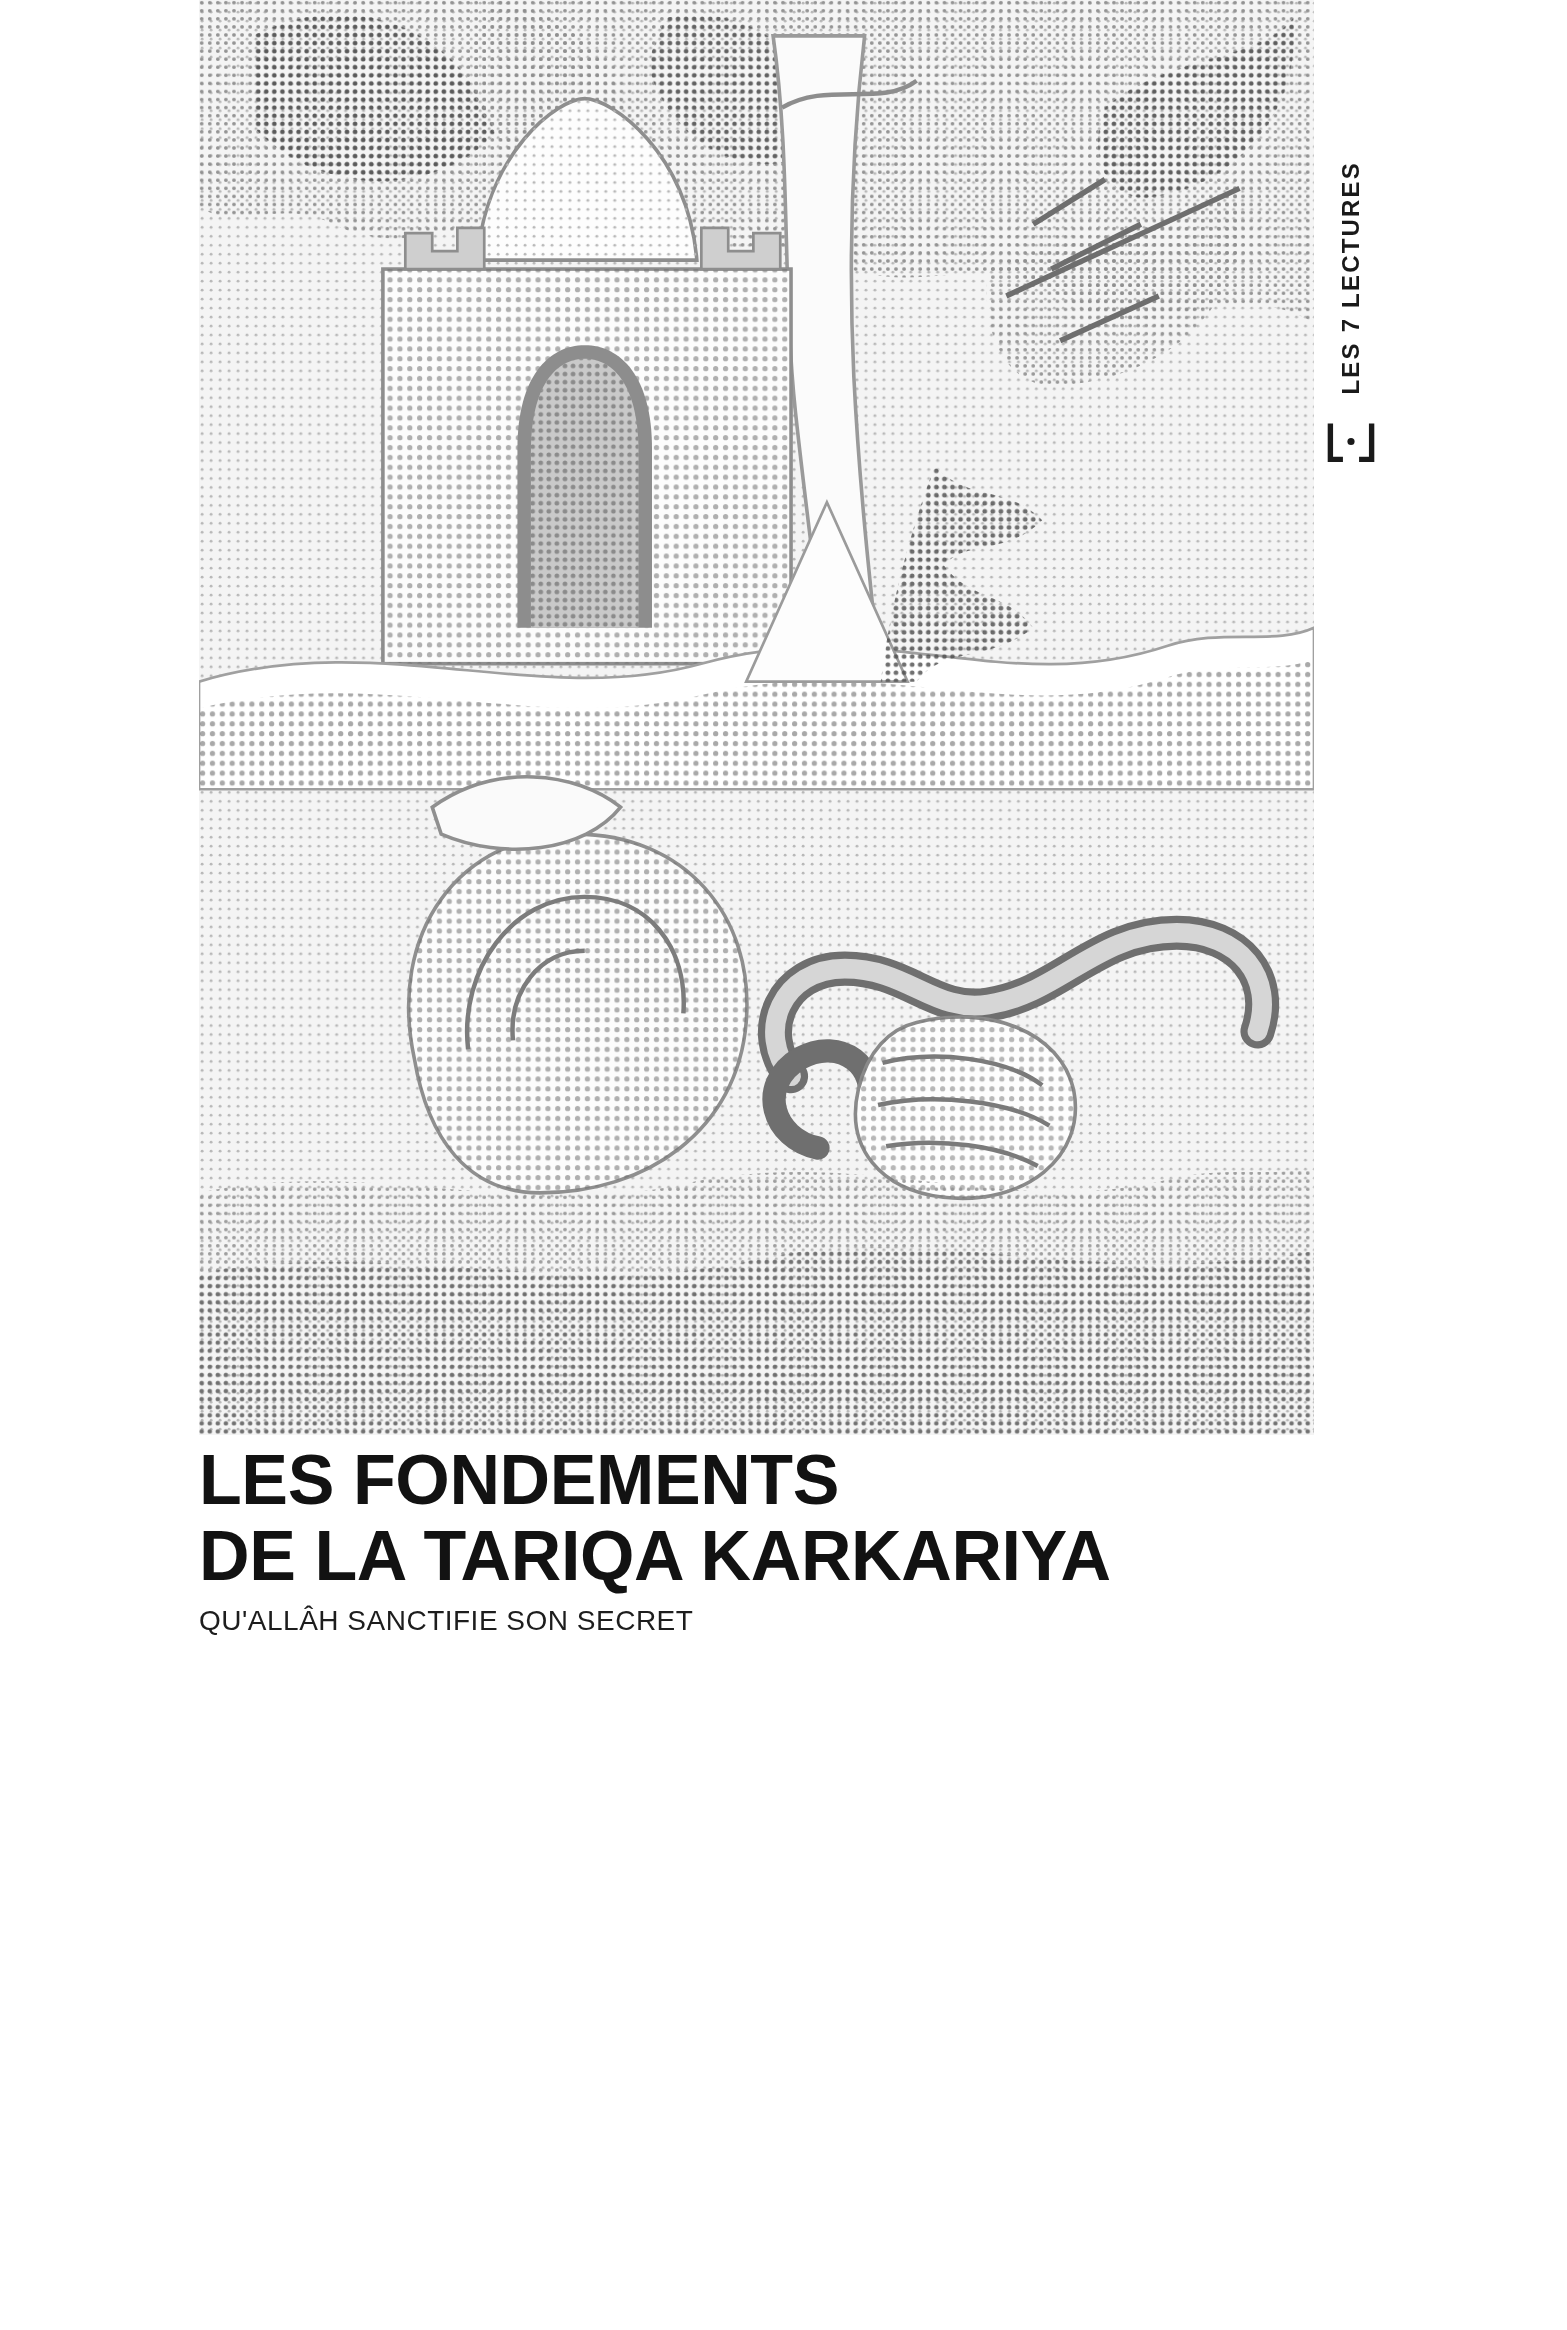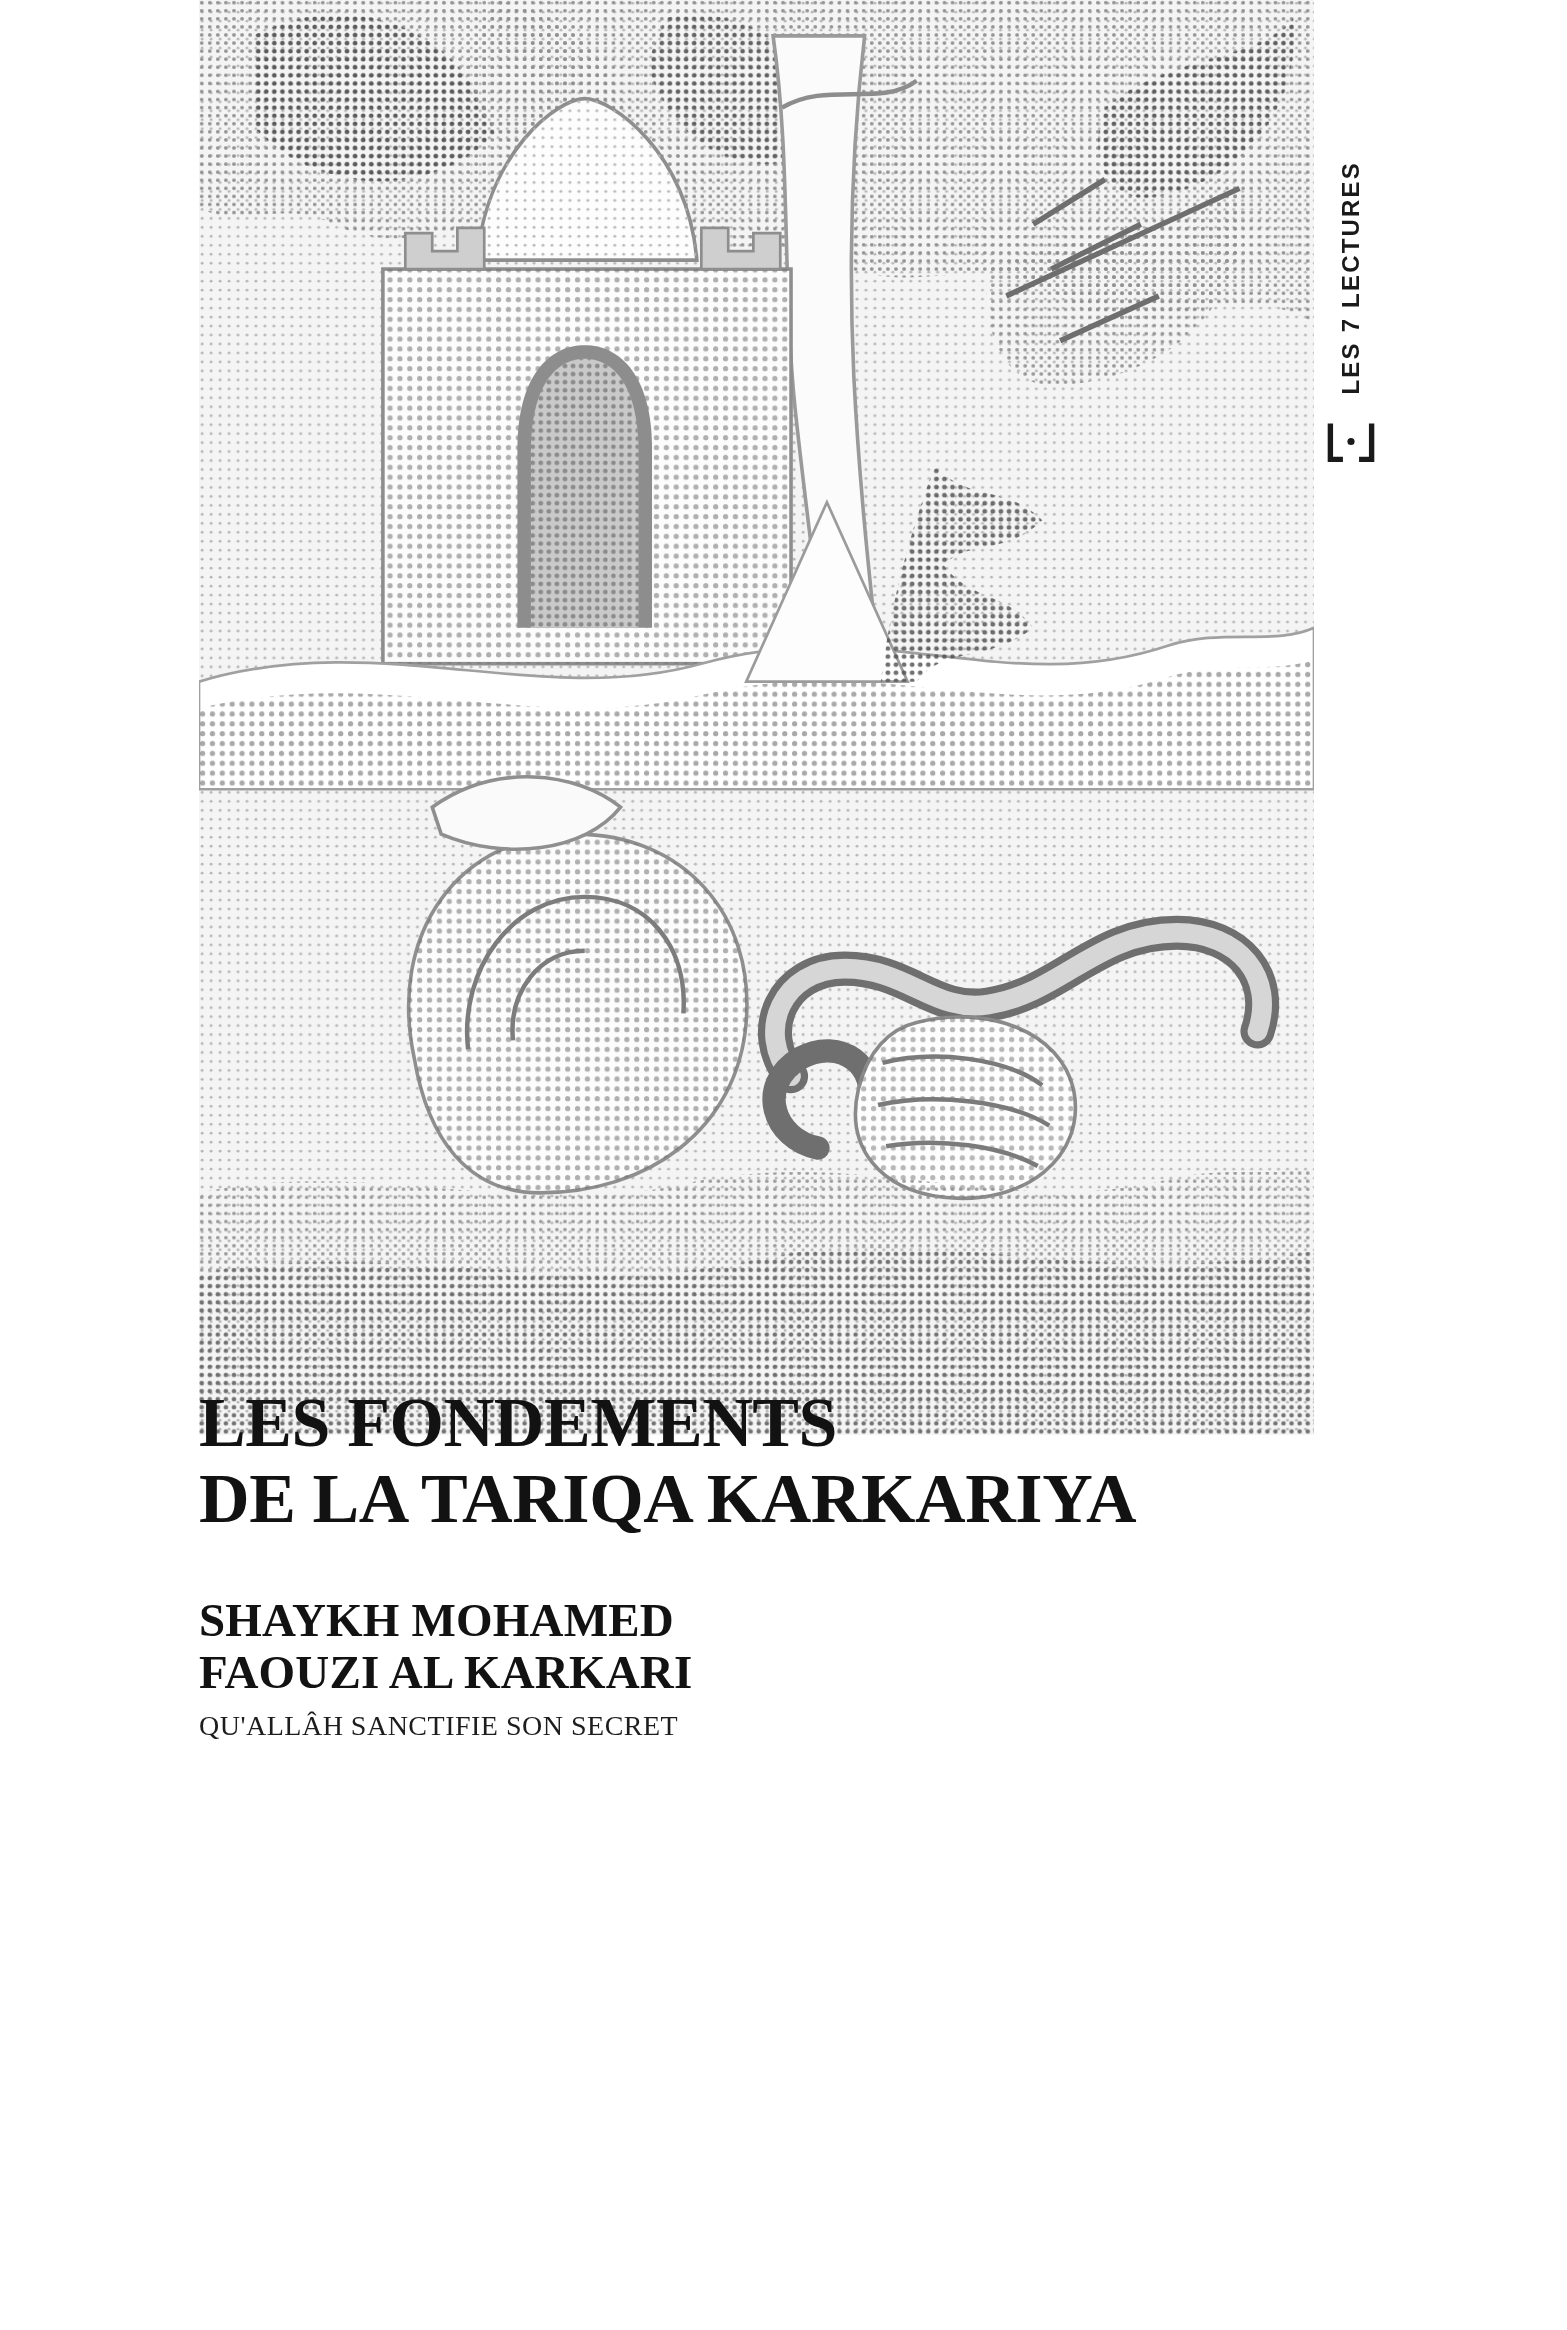--- a/index.html
+++ b/index.html
@@ -63,23 +63,22 @@
     width: 52px;
     height: 47px;
     position: relative;
   }
   .publisher-mark svg { display:block; }
 
   
   .textblock {
     position: absolute;
     left: 199px;
-    top: 1385px;
+    top: 1442px;
     width: 1166px;
-    font-family: Liberation Serif, serif;
   }
   .title {
     font-size: 70px;
     line-height: 1.09;
     font-weight: 700;
     letter-spacing: -0.4px;
     color: #121212;
     margin: 0;
     white-space: pre-line;
   }
@@ -203,19 +202,17 @@
         <path d="M6 6 V46 H20" fill="none" stroke="#1a1a1a" stroke-width="6"></path>
         <path d="M52 6 V46 H38" fill="none" stroke="#1a1a1a" stroke-width="6"></path>
         <circle cx="29" cy="26" r="4" fill="#1a1a1a"></circle>
       </svg>
     </span>
   </div>
 
   <div class="textblock">
     <h1 class="title">LES FONDEMENTS
 DE LA TARIQA KARKARIYA</h1>
-    <div class="author">SHAYKH MOHAMED
-FAOUZI AL KARKARI</div>
     <div class="honorific">QU'ALLÂH SANCTIFIE SON SECRET</div>
   </div>
 
 </div>
 
 
 </body></html>

